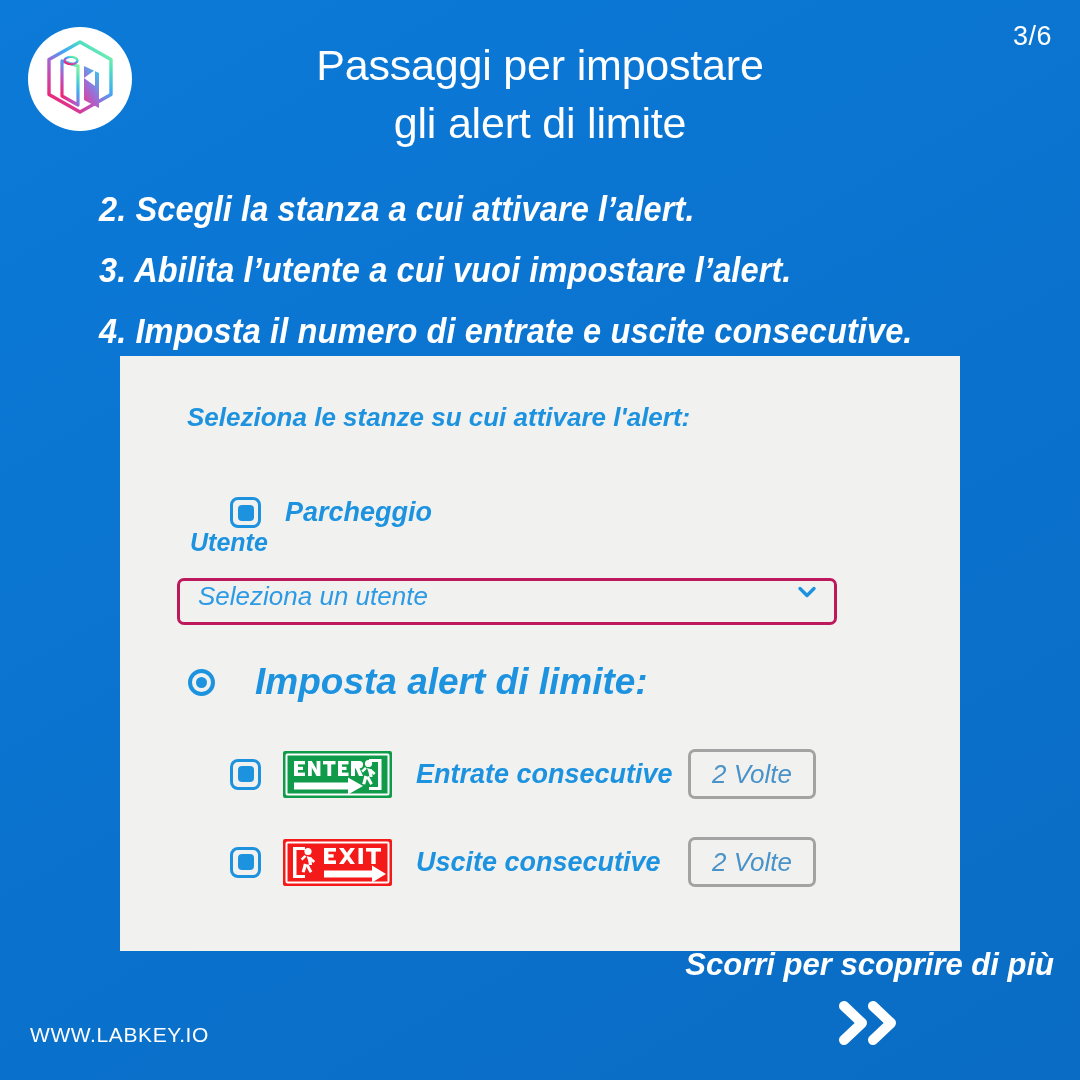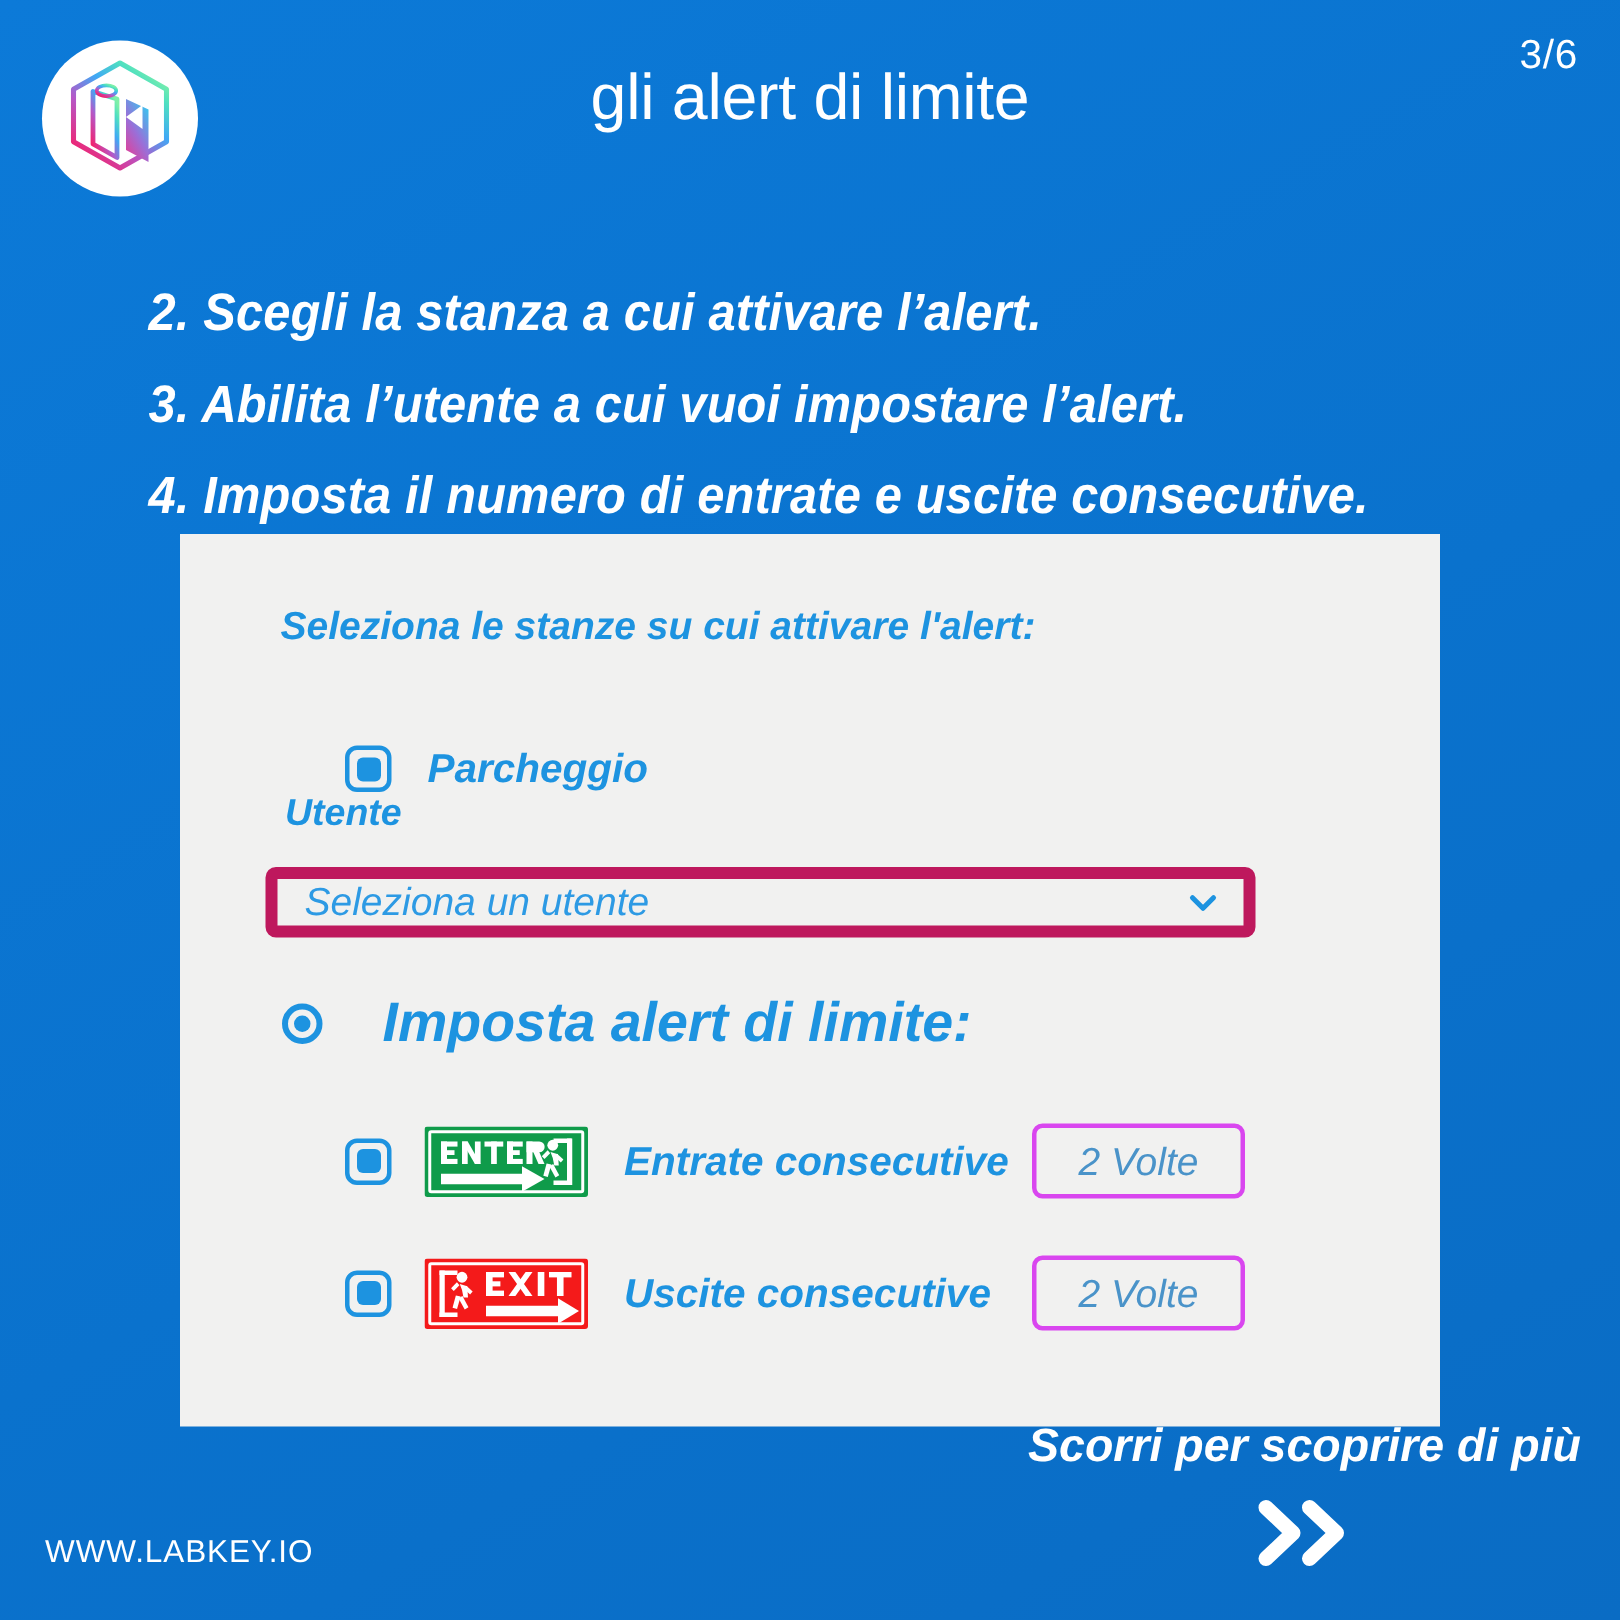--- a/index.html
+++ b/index.html
@@ -142,25 +142,25 @@
     top: 172px;
     font-size: 25px;
   }
 
   .select-box {
     position: absolute;
     left: 57px;
     top: 222px;
     width: 660px;
     height: 47px;
-    border: 8px solid #be185d;
+    border: 3px solid #be185d;
     border-radius: 7px;
     background: #f1f1f0;
     display: flex;
-    align-items: center;
+    align-items: flex-start;
     padding: 0 16px 0 18px;
   }
   .select-placeholder {
     flex: 1;
     color: #2d9ae4;
     font-size: 26px;
     font-style: italic;
     font-weight: 400;
     font-family: "Liberation Sans", sans-serif;
   }
@@ -220,23 +220,23 @@
 
   .counter-label {
     font-size: 27px;
     width: 272px;
     color: #1d93e0;
     font-weight: 700;
     font-style: italic;
   }
 
   .value-box {
-    width: 142px;
+    width: 128px;
     height: 50px;
-    border: 3px solid #d946ef;
+    border: 3px solid #a3a3a3;
     border-radius: 7px;
     display: flex;
     align-items: center;
     justify-content: center;
     flex: none;
   }
   .value-text {
     color: #4a93c9;
     font-size: 26px;
     font-style: italic;
@@ -304,20 +304,21 @@
 
         <path d="M47 30 L62 37 L62 72 L47 64 Z" fill="url(#lgGrad2)"></path>
         <path d="M58 34 L58 50 L47 42 Z" fill="#ffffff"></path>
       </svg>
     </span>
   </div>
 
   <div class="page-indicator">3/6</div>
 
   <h1 class="slide-title">
+    <span class="tline">Passaggi per impostare</span>
     <span class="tline">gli alert di limite</span>
   </h1>
 
   <div class="steps">
     <div class="step-line">2. Scegli la stanza a cui attivare l’alert.</div>
     <div class="step-line">3. Abilita l’utente a cui vuoi impostare l’alert.</div>
     <div class="step-line">4. Imposta il numero di entrate e uscite consecutive.</div>
   </div>
 
   <div class="panel">

